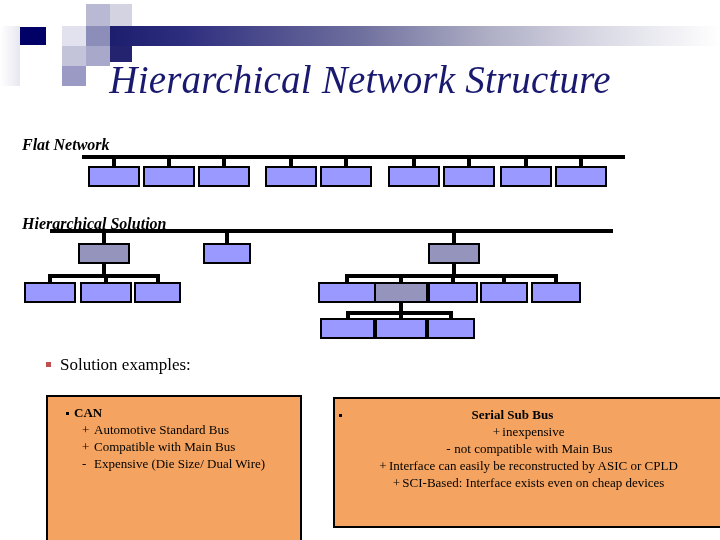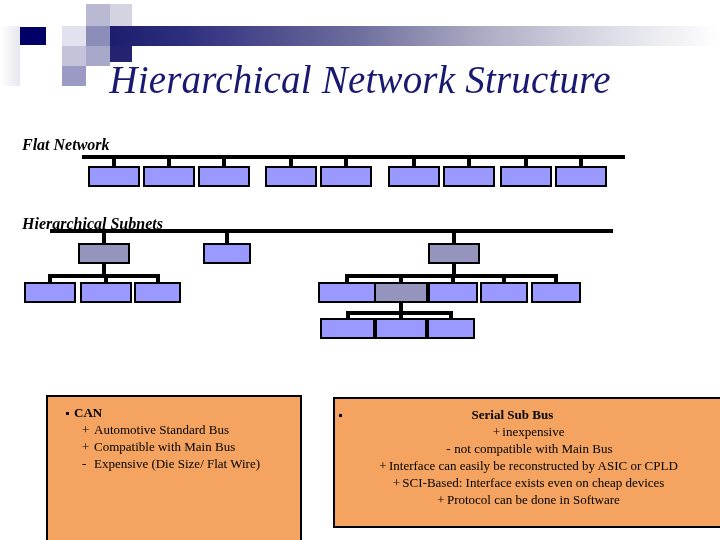--- a/index.html
+++ b/index.html
@@ -126,21 +126,21 @@
       <div class="vline" style="left: 412px; top: 155px; height: 12px;"></div>
       <div class="node" style="left: 388px; top: 166px; width: 52px;"></div>
       <div class="vline" style="left: 467px; top: 155px; height: 12px;"></div>
       <div class="node" style="left: 443px; top: 166px; width: 52px;"></div>
       <div class="vline" style="left: 524px; top: 155px; height: 12px;"></div>
       <div class="node" style="left: 500px; top: 166px; width: 52px;"></div>
       <div class="vline" style="left: 579px; top: 155px; height: 12px;"></div>
       <div class="node" style="left: 555px; top: 166px; width: 52px;"></div>
     </div>
 
-  <div class="caption cap-hier">Hierarchical Subnets</div>
+  <div class="caption cap-hier">Hierarchical Solution</div>
   <div class="bus" style="left:50px;top:229px;width:563px;"></div>
   <div id="hier-layer">
       <div class="vline" style="left: 102px; top: 229px; height: 14px;"></div>
       <div class="node gray" style="left: 78px; top: 243px; width: 52px;"></div>
       <div class="vline" style="left: 225px; top: 229px; height: 14px;"></div>
       <div class="node" style="left: 203px; top: 243px; width: 48px;"></div>
       <div class="vline" style="left: 452px; top: 229px; height: 14px;"></div>
       <div class="node gray" style="left: 428px; top: 243px; width: 52px;"></div>
       <div class="vline" style="left: 102px; top: 264px; height: 12px;"></div>
       <div class="hline" style="left: 48px; top: 274px; width: 111.5px;"></div>
@@ -166,39 +166,39 @@
       <div class="hline" style="left: 345.5px; top: 311px; width: 107.5px;"></div>
       <div class="vline" style="left: 345.5px; top: 311px; height: 8px;"></div>
       <div class="node" style="left: 320px; top: 318px; width: 55px;"></div>
       <div class="vline" style="left: 399px; top: 311px; height: 8px;"></div>
       <div class="node" style="left: 375px; top: 318px; width: 52px;"></div>
       <div class="vline" style="left: 449px; top: 311px; height: 8px;"></div>
       <div class="node" style="left: 427px; top: 318px; width: 48px;"></div>
     </div>
 
   <div class="bullets">
+    <div class="bul">Solution examples:</div>
   </div>
 
   <div class="panel panel-left">
     <div class="pl-inner-left">
       <div class="panel-head">CAN</div>
       <div id="left-items">
           <div class="panel-line sub-left"><span class="sign">+</span><span>Automotive Standard Bus</span></div>
           <div class="panel-line sub-left"><span class="sign">+</span><span>Compatible with Main Bus</span></div>
-          <div class="panel-line sub-left"><span class="sign">-</span><span>Expensive (Die Size/ Flat Wire)</span></div>
+          <div class="panel-line sub-left"><span class="sign">-</span><span>Expensive (Die Size/ Dual Wire)</span></div>
         </div>
     </div>
   </div>
 
   <div class="panel panel-right">
     <div class="pl-inner-right">
       <div class="panel-head">Serial Sub Bus</div>
       <div id="right-items">
           <div class="panel-line sub-right"><span class="sign">+</span><span>inexpensive</span></div>
           <div class="panel-line sub-right"><span class="sign">-</span><span>not compatible with Main Bus</span></div>
           <div class="panel-line sub-right"><span class="sign">+</span><span>Interface can easily be reconstructed by ASIC or CPLD</span></div>
           <div class="panel-line sub-right"><span class="sign">+</span><span>SCI-Based: Interface exists even on cheap devices</span></div>
-          <div class="panel-line sub-right"><span class="sign">+</span><span>Protocol can be done in Software</span></div>
         </div>
     </div>
   </div>
 
 </div>
 
 </body></html>

